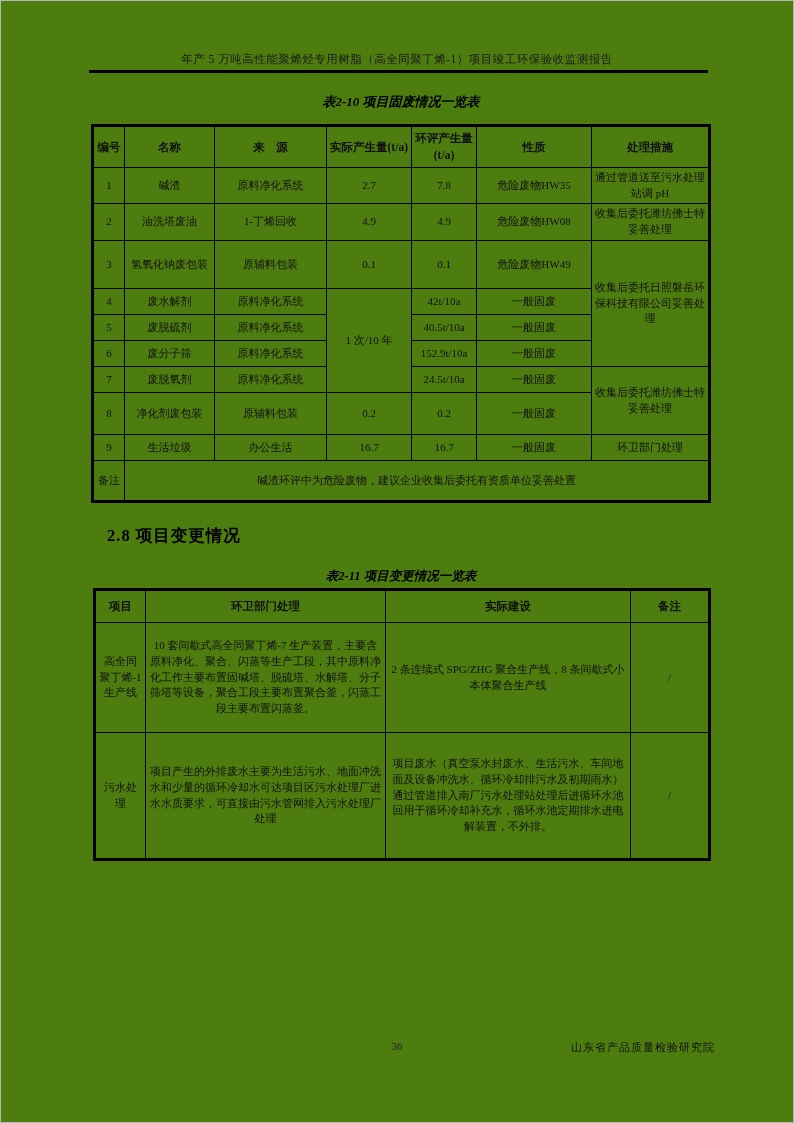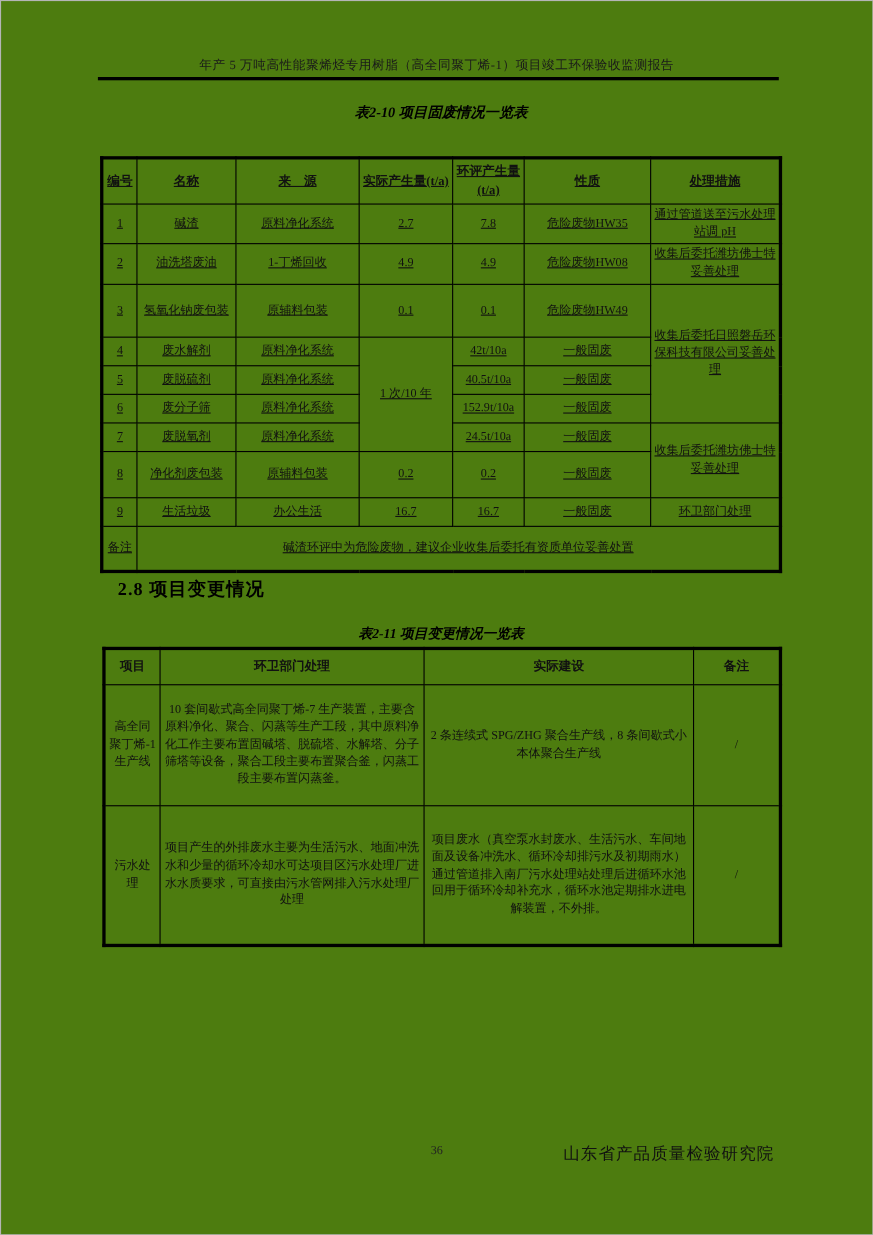--- a/index.html
+++ b/index.html
@@ -24,30 +24,30 @@
     position:absolute; top:524px; left:106px;
     font-size:16.5px; font-weight:bold; color:#000; letter-spacing:1px;
   }
   table.doc {
     position:absolute; border-collapse:collapse; table-layout:fixed;
     font-size:11px; text-align:center; color:#111;
     border:3px solid #000;
   }
   table.doc td { border:1.6px solid #000; padding:1px 3px; line-height:1.45; vertical-align:middle; }
   table.doc td.hd { font-weight:bold; font-size:11.5px; }
-  table.t10 { top:141px; left:90px; width:617px;text-decoration:underline; }
+  table.t10 { top:123px; left:90px; width:617px; }
   table.t11 { top:587px; left:92px; width:615px; }
   td.wrap { word-break:break-all; }
   .footer-page {
     position:absolute; top:1039px; left:0; width:100%;
     text-align:center; font-size:11px; color:#222;
   }
   .footer-org {
-    position:absolute; top:1039px; right:89px;
-    font-size:15px; color:#111; letter-spacing:1px;
+    position:absolute; top:1039px; right:78px;
+    font-size:11px; color:#111; letter-spacing:1px;
   }
 </style>
 </head>
 <body>
 
 <div class="page">
 
   <div class="doc-header">年产 5 万吨高性能聚烯烃专用树脂（高全同聚丁烯-1）项目竣工环保验收监测报告</div>
   <div class="header-rule"></div>
 

